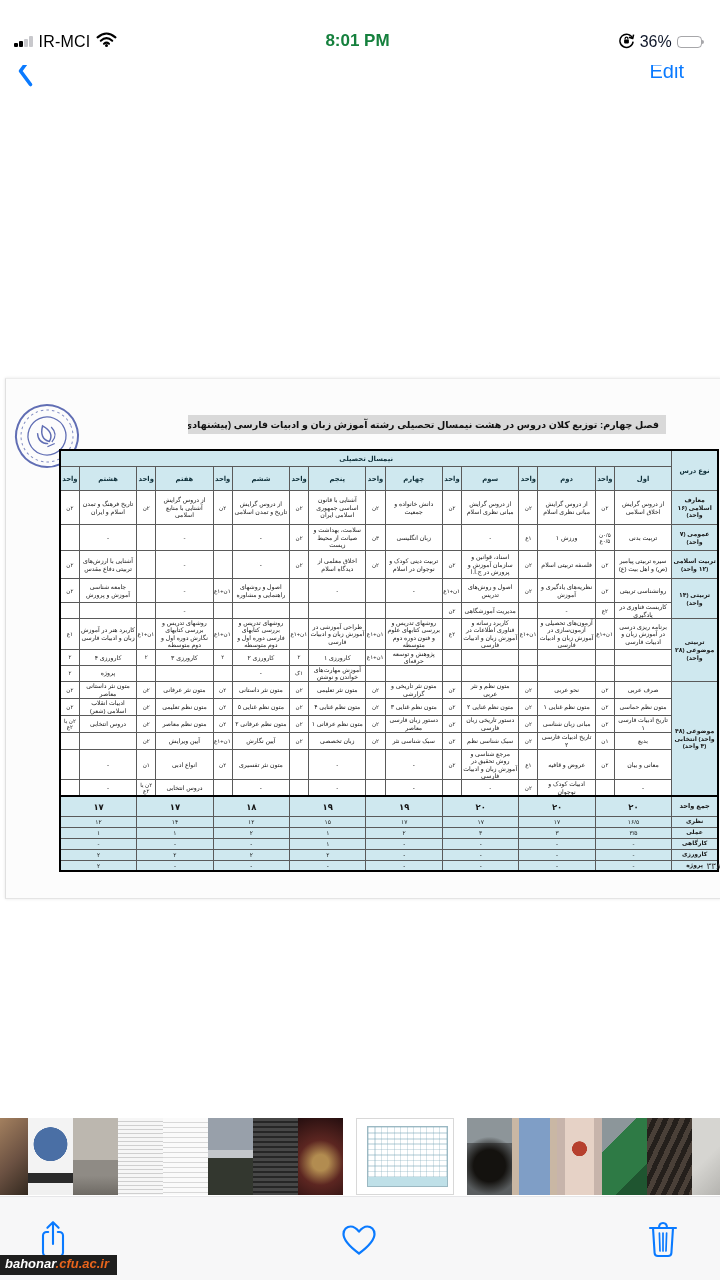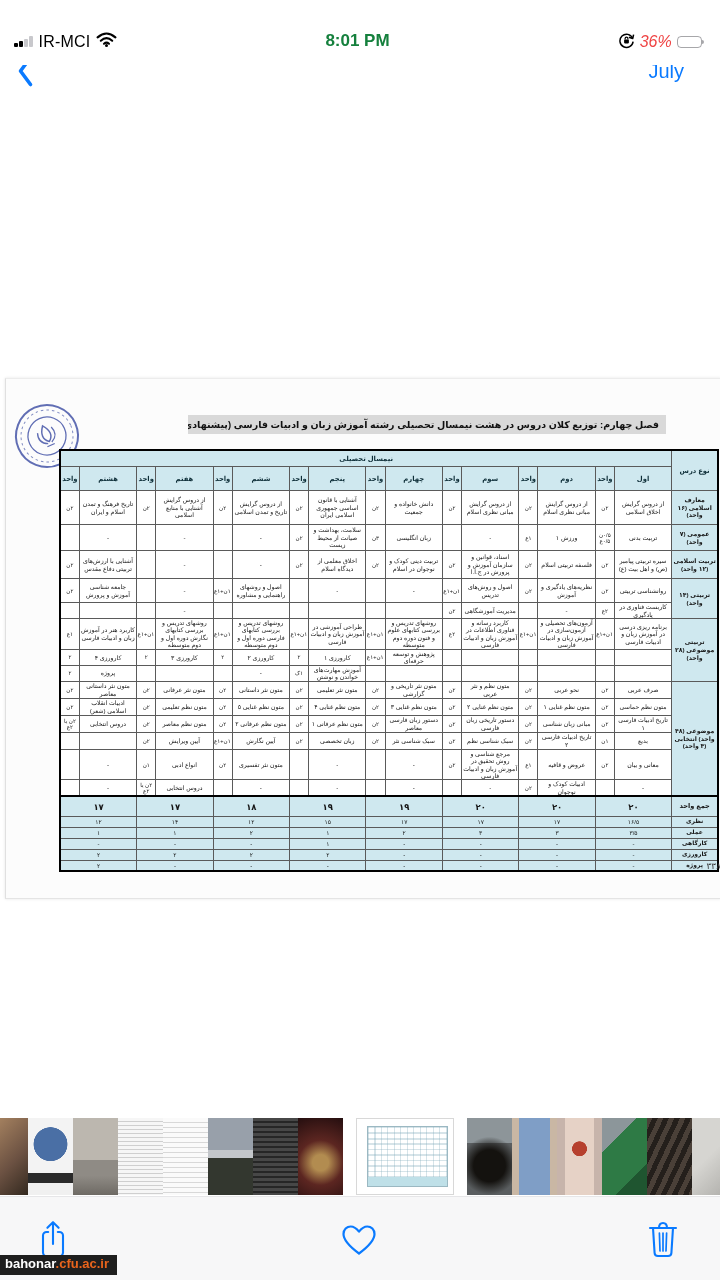--- a/index.html
+++ b/index.html
@@ -12,21 +12,21 @@
   
   .status-bar{position:absolute;top:0;left:0;right:5px;height:44px;background:#fff;z-index:30;margin-top:21px;}
   .sb-left{position:absolute;left:14px;top:11px;display:flex;align-items:center;gap:6px;}
   .sig{display:flex;align-items:flex-end;gap:1.5px;height:11px;}
   .sig span{width:3.5px;border-radius:1px;background:#c8c8cc;display:block;}
   .sig .on{background:#000;}
   .sig .b1{height:4.5px}.sig .b2{height:6.5px}.sig .b3{height:8.5px}.sig .b4{height:11px}
   .carrier{font-size:16px;color:#000;letter-spacing:.2px;}
   .sb-time{position:absolute;left:0;right:0;top:10px;text-align:center;font-size:17px;font-weight:700;color:#15803d;}
   .sb-right{position:absolute;right:11px;top:10px;display:flex;align-items:center;gap:5px;height:22px;}
-  .pct{font-size:16px;color:#ef4444;font-style:italic;}
+  .pct{font-size:16px;color:#0f172a;}
   .bat{width:25px;height:12.5px;border:1px solid rgba(60,60,67,.45);border-radius:4px;padding:1.5px;box-sizing:border-box;}
   .bat-fill{width:36%;height:100%;background:#000;border-radius:1.8px;}
   .bat-nub{width:1.8px;height:4.5px;background:rgba(60,60,67,.45);border-radius:0 2px 2px 0;margin-left:.5px;}
   
   .nav-bar{position:absolute;top:30px;left:0;right:0;height:70px;background:#fff;z-index:25;}
   .nav-title{position:absolute;left:0;right:0;top:6px;text-align:center;font-size:21px;font-weight:600;color:#000;}
   .nav-sub{position:absolute;left:0;right:0;top:44px;text-align:center;font-size:14.5px;color:#1c1c1e;}
   .back-btn{position:absolute;left:16px;top:24px;width:24px;height:36px;cursor:pointer;}
   .edit-btn{position:absolute;right:36px;top:30px;font-size:20px;color:#0a7aff;cursor:pointer;}
   
@@ -85,21 +85,21 @@
   .t14{background:repeating-linear-gradient(115deg,#4a4038 0 5px,#241f1b 5px 10px);}
   .t15{background:linear-gradient(135deg,#d6d5d1 0 45%,#a9a8a4);}
   
   .toolbar{position:absolute;top:1196px;left:0;right:0;height:84px;background:#f7f7f8;border-top:1px solid #e6e6e8;}
   .tb-icon{position:absolute;cursor:pointer;}
   .share{left:38px;top:22px;}
   .heart{left:340px;top:26px;}
   .trash{left:646px;top:22px;}
   .watermark{
     position:absolute;left:0;top:1255px;height:20px;line-height:18px;background:#1e1e1e;
-    padding:0 8px 0 5px;font-size:13px;font-weight:700;white-space:nowrap;z-index:40;
+    padding:0 8px 0 5px;font-size:13px;font-weight:700;font-style:italic;white-space:nowrap;z-index:40;
   }
   .wm-white{color:#ffffff;}
   .wm-orange{color:#e8641c;}
 </style>
 </head>
 <body>
 
 <div class="status-bar">
   <div class="sb-left">
     <span class="sig">
@@ -137,21 +137,21 @@
 </div>
 
 <div class="nav-bar">
   <div class="back-btn">
     <span>
       <svg width="18" height="34" viewBox="0 0 18 34">
         <path d="M14.5 3.5 L4.5 17 L14.5 30.5" fill="none" stroke="#0a7aff" stroke-width="3.6" stroke-linecap="round" stroke-linejoin="round"></path>
       </svg>
     </span>
   </div>
-  <div class="edit-btn">July</div>
+  <div class="edit-btn">Edit</div>
 </div>
 
 <div class="photo-area">
   <div class="doc">
     <div class="seal">
       <svg width="66" height="66" viewBox="0 0 66 66">
         <circle cx="33" cy="33" r="31" fill="none" stroke="#4656a8" stroke-width="2"></circle>
         <circle cx="33" cy="33" r="26" fill="none" stroke="#4656a8" stroke-width="1" stroke-dasharray="2.5 3" opacity="0.8"></circle>
         <circle cx="33" cy="33" r="19" fill="none" stroke="#4656a8" stroke-width="1.3"></circle>
         <path d="M33 22 C27.5 29 27.5 35 33 39 C38.5 35 38.5 29 33 22 Z" fill="none" stroke="#4656a8" stroke-width="1.5"></path>

